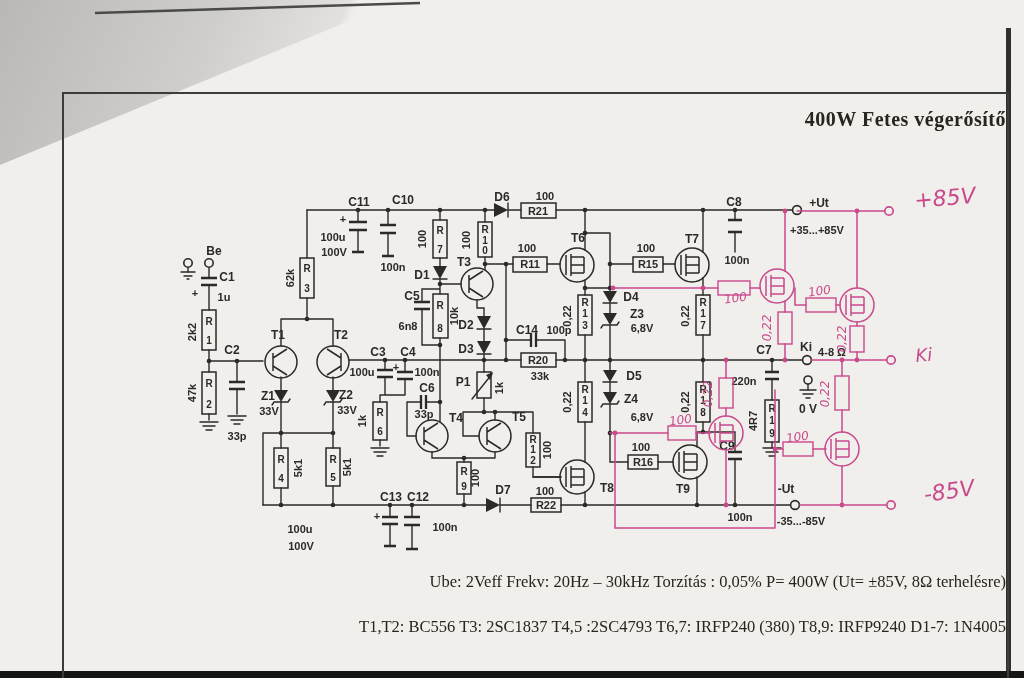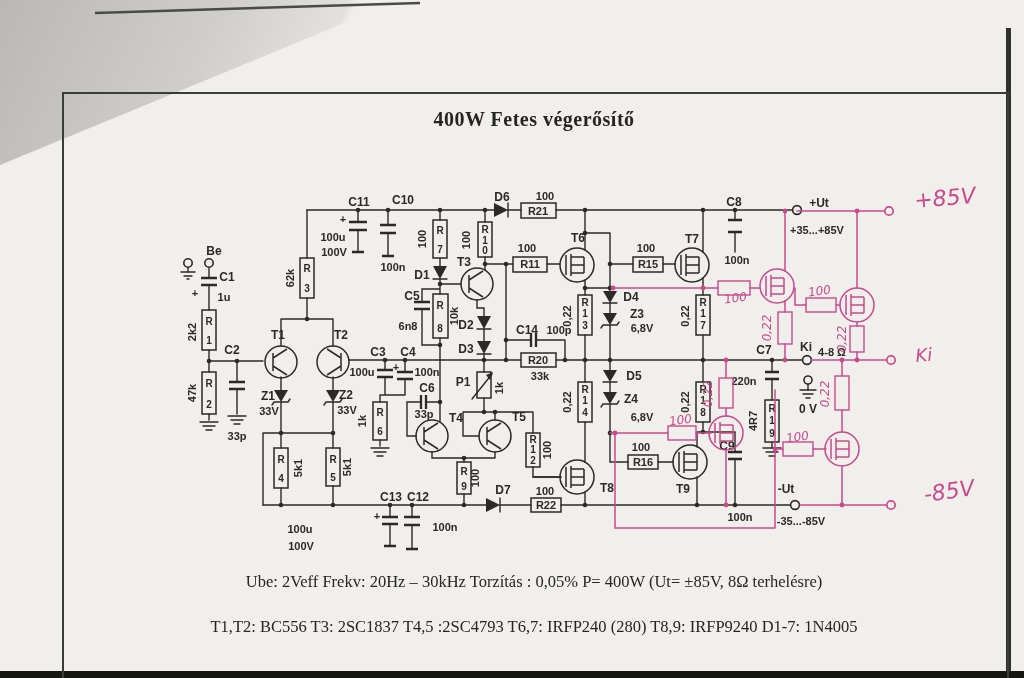--- a/index.html
+++ b/index.html
@@ -6,21 +6,21 @@
   #stage{position:relative;width:1024px;height:678px;background:#f0efeb;overflow:hidden;
          font-family:"Liberation Sans",sans-serif;}
   
   #fold{position:absolute;left:0;top:0;width:420px;height:170px;
         background:linear-gradient(115deg,#b9b8b6 0%,#cfcecb 45%,#e2e1de 70%,#f0efeb 72%);
         clip-path:polygon(0 0,400px 0,0 165px);}
   #page-edge{position:absolute;left:0;top:0;width:1024px;height:678px;pointer-events:none;}
   
   #frame{position:absolute;left:62px;top:92px;width:943px;height:600px;
          border-left:2px solid #3c3c3a;border-top:2px solid #3c3c3a;border-right:2px solid #3c3c3a;}
-  .doc-text{position:absolute;left:62px;width:944px;text-align:center;color:#26251f;
+  .doc-text{position:absolute;left:62px;width:944px;text-align:right;color:#26251f;
             font-family:"Liberation Serif",serif;}
   #title{top:108px;font-size:20px;font-weight:bold;letter-spacing:.5px;}
   #specs{top:572px;font-size:16.5px;}
   #parts{top:617px;font-size:16.5px;}
   #note{top:654px;font-size:16.5px;}
   svg text{user-select:none;}
   .w{stroke:#2b2a27;stroke-width:1.4;fill:none;stroke-linecap:round;}
   .pl{stroke:#2b2a27;stroke-width:2.3;fill:none;stroke-linecap:butt;}
   .bx{fill:none;stroke:#2b2a27;stroke-width:1.5;}
   .dt{fill:#2b2a27;stroke:none;}
@@ -47,21 +47,21 @@
   <svg id="page-edge" width="1024" height="678" viewBox="0 0 1024 678">
     <path d="M95,13 L420,3" stroke="#4a4a48" stroke-width="2.5" fill="none"></path>
     <rect x="1006" y="28" width="5" height="650" fill="#2f2f2d"></rect>
     <rect x="0" y="671" width="1024" height="7" fill="#161614"></rect>
   </svg>
 
   <div id="frame"></div>
 
   <div id="title" class="doc-text">400W Fetes végerősítő</div>
   <div id="specs" class="doc-text">Ube: 2Veff   Frekv: 20Hz – 30kHz   Torzítás : 0,05%  P= 400W (Ut= ±85V,   8Ω  terhelésre)</div>
-  <div id="parts" class="doc-text">T1,T2: BC556   T3: 2SC1837   T4,5 :2SC4793   T6,7: IRFP240 (280)   T8,9: IRFP9240   D1-7: 1N4005</div>
+  <div id="parts" class="doc-text">T1,T2: BC556   T3: 2SC1837   T4,5 :2SC4793   T6,7: IRFP240 (380)   T8,9: IRFP9240   D1-7: 1N4005</div>
 
   <svg width="1024" height="678" viewBox="0 0 1024 678" style="position:absolute;left:0;top:0">
     <defs>
       <g id="bjt" fill="none" stroke="currentColor" stroke-width="1.5">
         <circle r="16"></circle>
           <path d="M-8,-9 V9 M-8,-4 L6,-13 M-8,4 L6,13"></path>
       </g>
       <g id="mos" fill="none" stroke="currentColor" stroke-width="1.5">
         <circle r="17"></circle>
           <path d="M-11,-10 V10 M-6,-11 V11 M-6,-8 H7 M-6,0 H7 M-6,8 H7 M7,-8 V8"></path>

